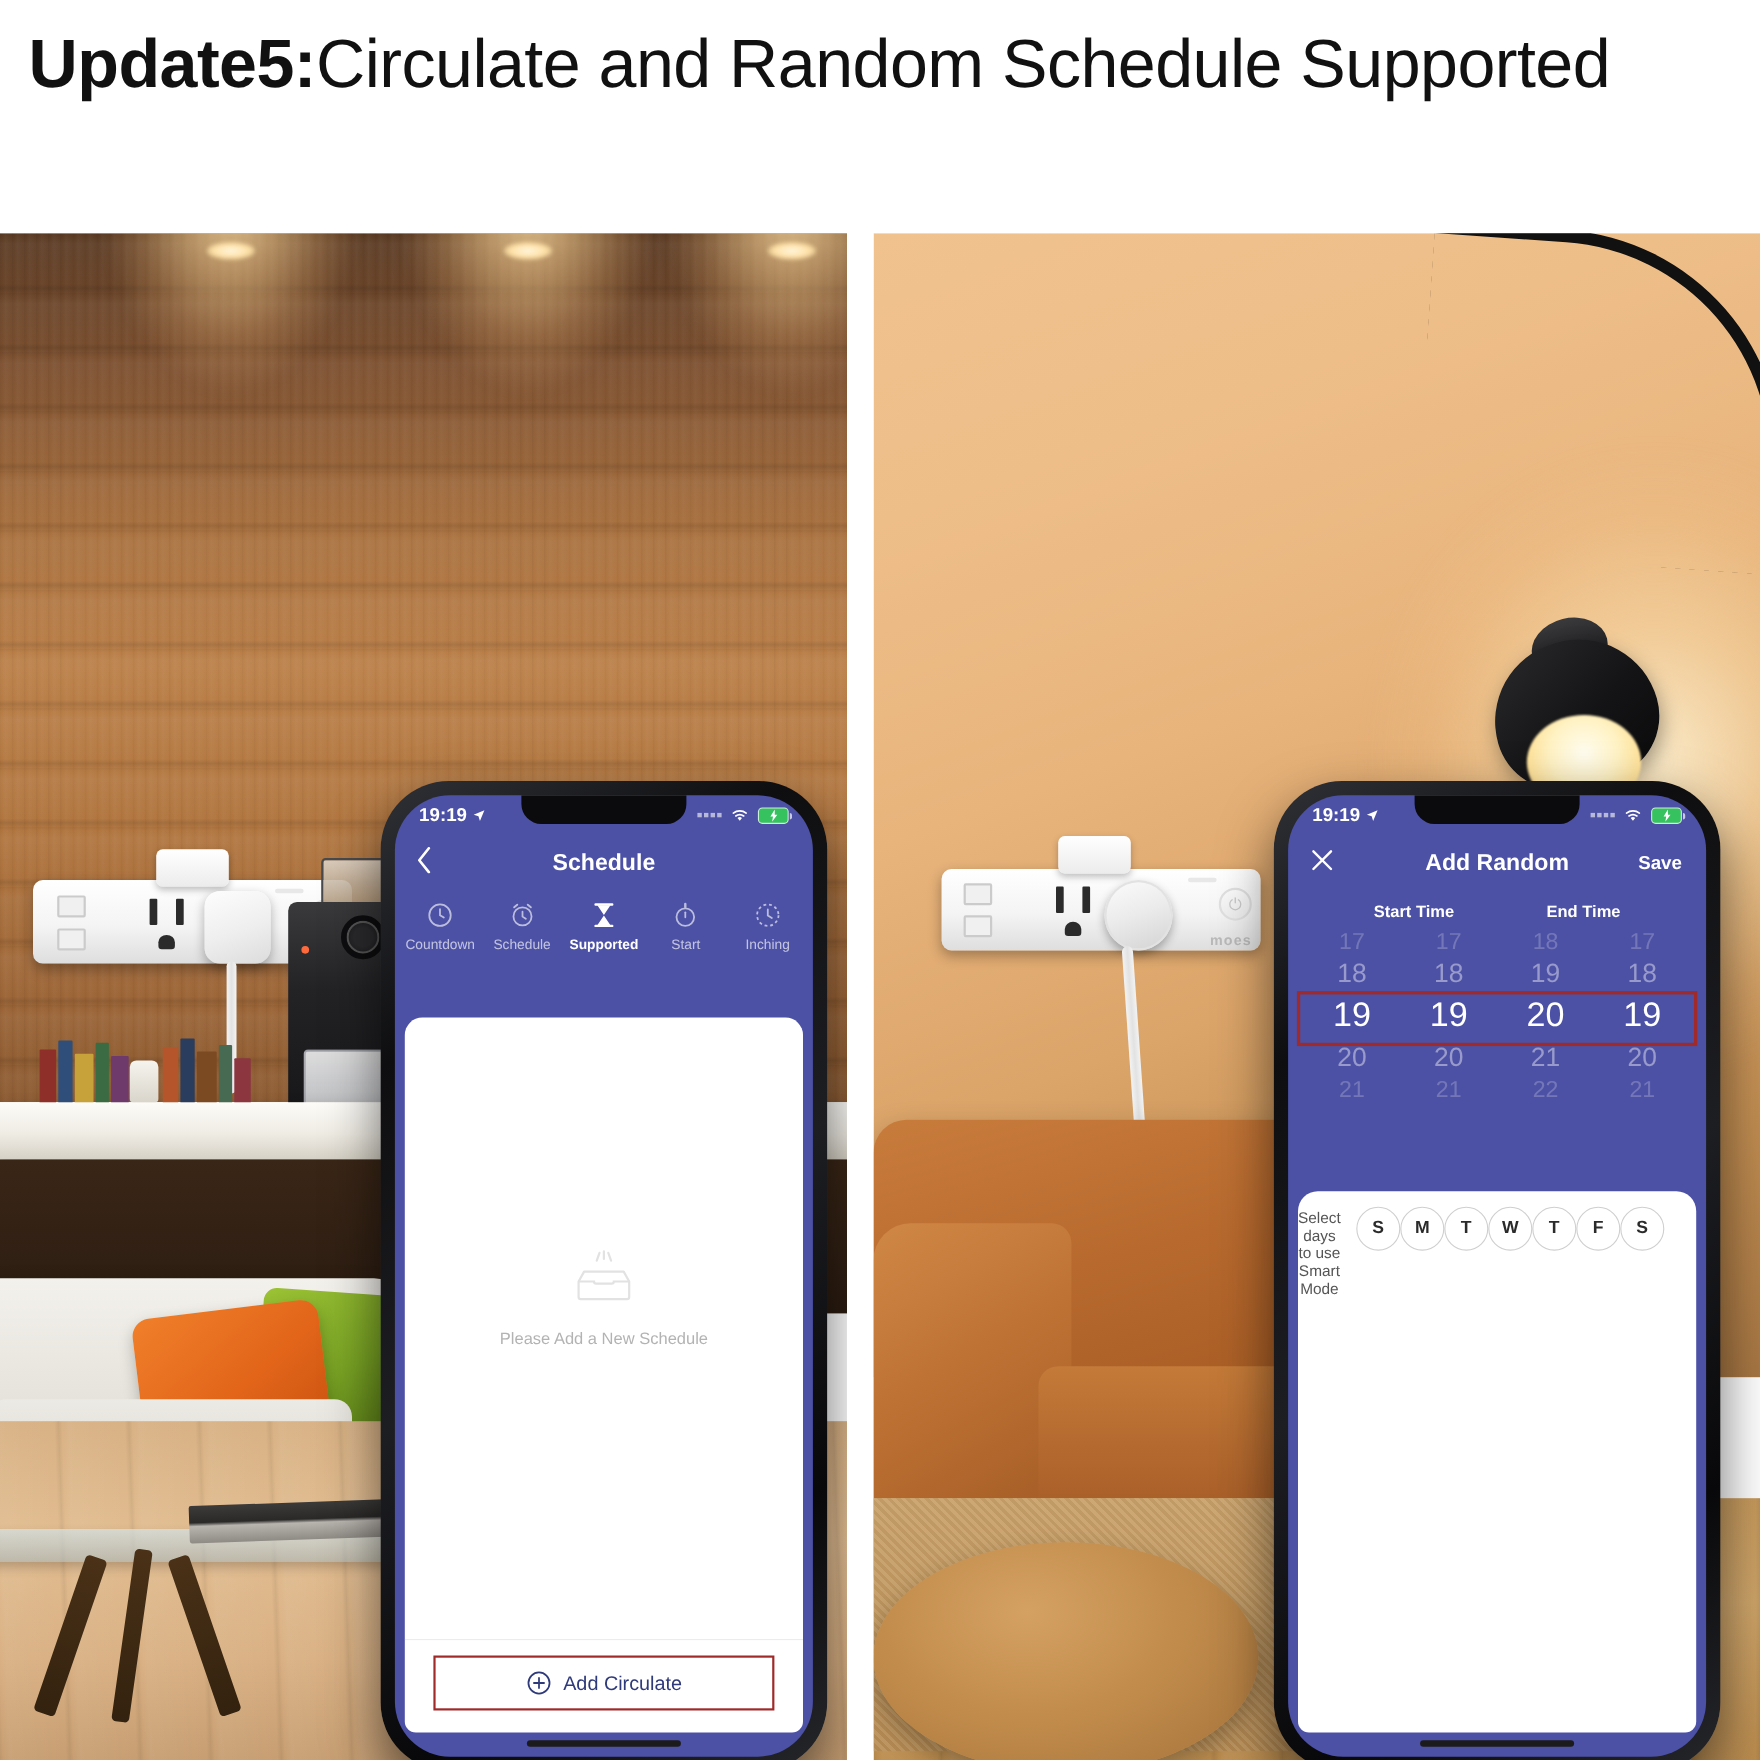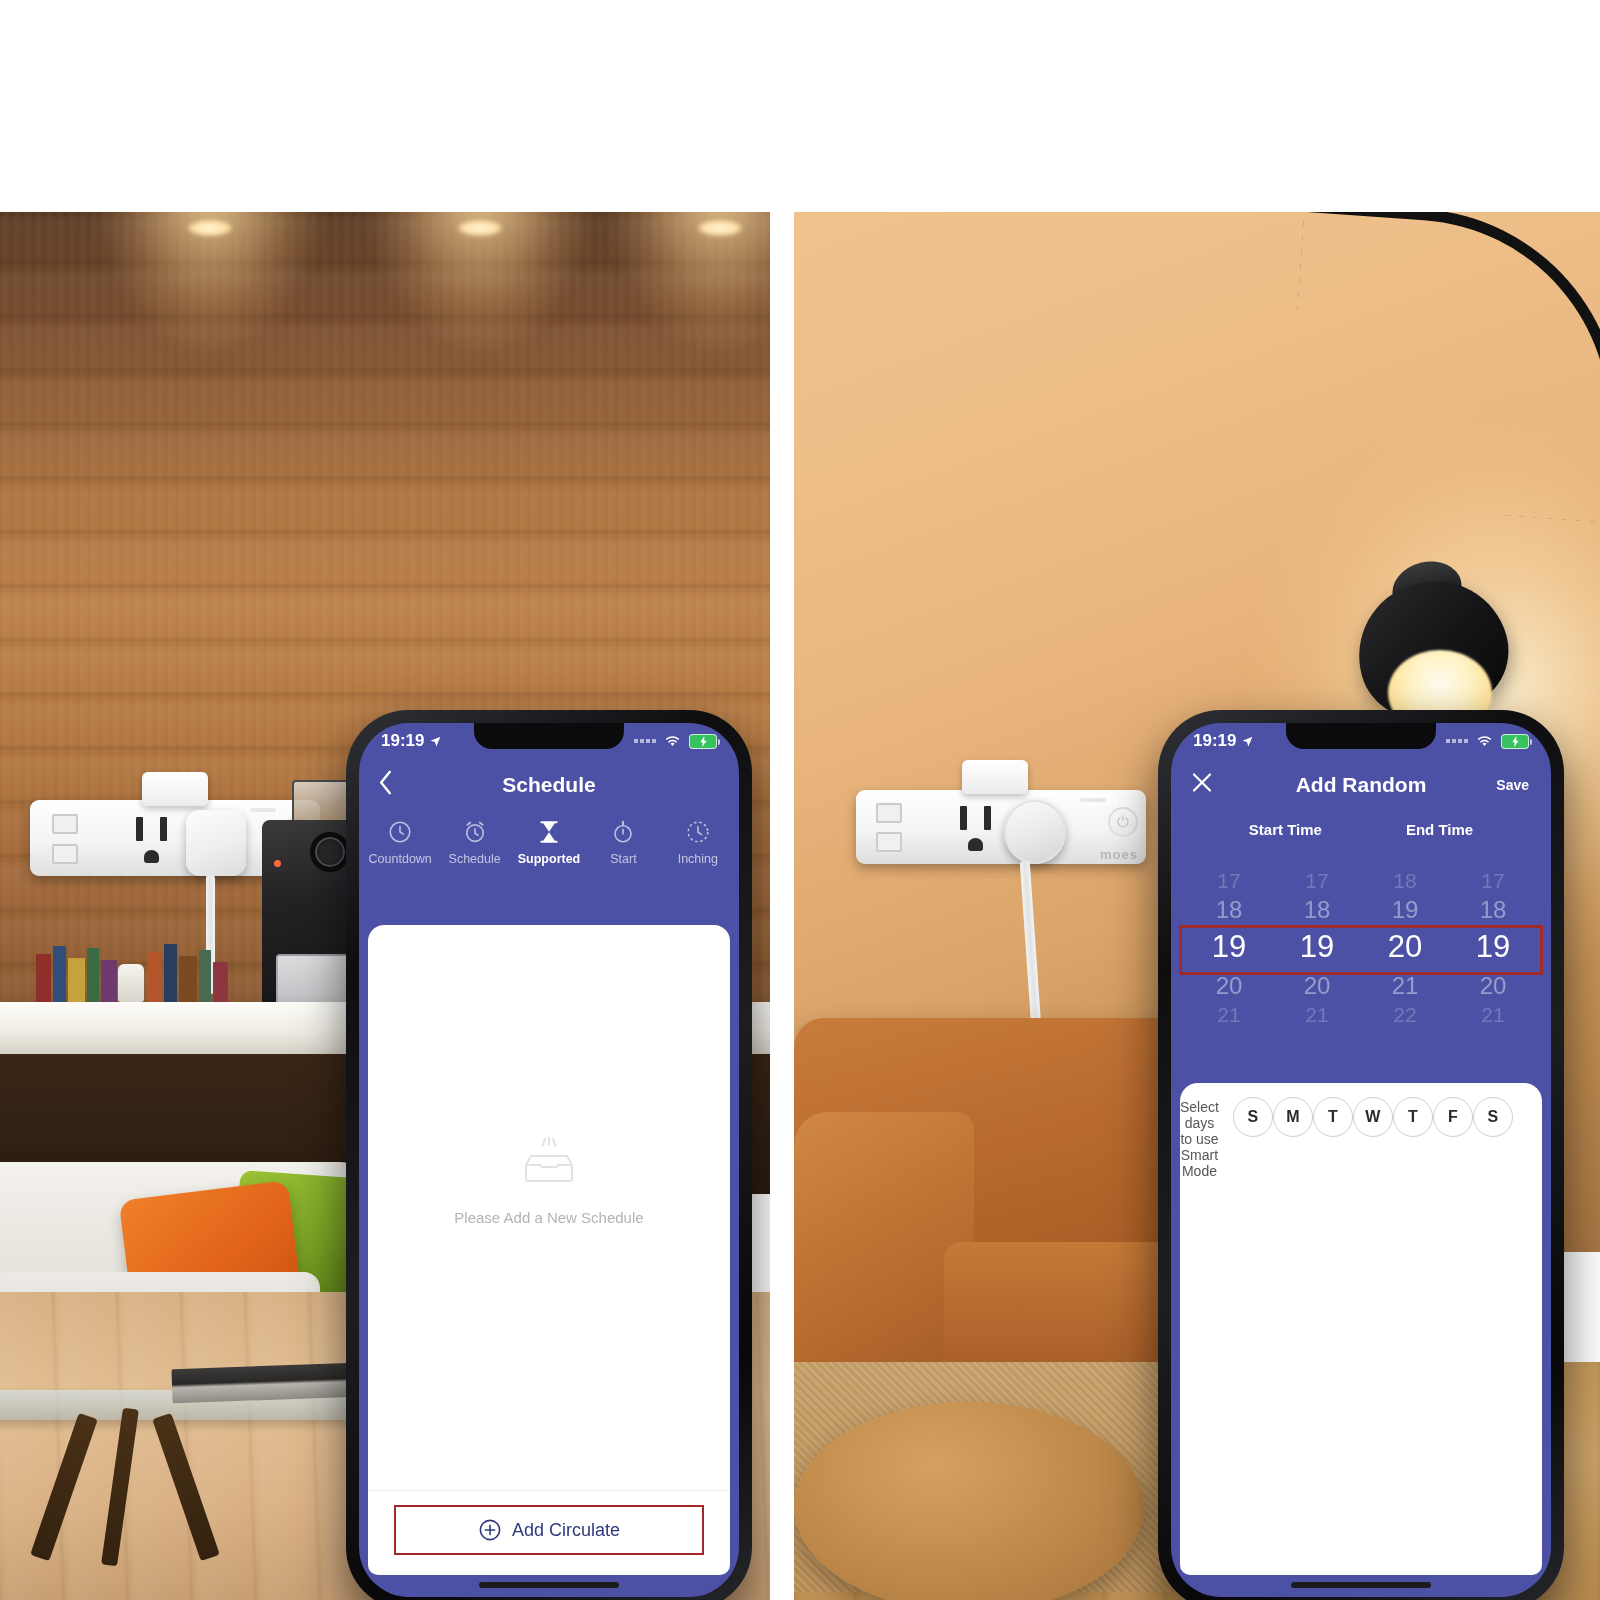--- a/index.html
+++ b/index.html
@@ -292,21 +292,21 @@
     display: flex; align-items: center; justify-content: center;
   }
   .batt::after { content: ""; position: absolute; right: -4px; top: 4px; width: 2px; height: 6px; background: rgba(255,255,255,0.7); border-radius: 0 2px 2px 0; }
 
   .navbar {
     height: 52px; display: flex; align-items: center; justify-content: center;
     position: relative; color: #fff; font-size: 21px; font-weight: 700;
   }
   .nav-left { position: absolute; left: 20px; top: 50%; transform: translateY(-50%); cursor: pointer; }
   .nav-right { position: absolute; right: 22px; top: 50%; transform: translateY(-50%);
-    font-size: 14px; font-weight: 600; color: #fff; margin-left: 28px; }
+    font-size: 17px; font-weight: 600; color: #fff; margin-left: 28px; }
 
   .tabs { display: flex; padding: 8px 4px 14px; }
   .tab { flex: 1; display: flex; flex-direction: column; align-items: center; gap: 7px; cursor: pointer; }
   .tab-ico { width: 26px; height: 26px; opacity: 0.62; }
   .tab.active .tab-ico { opacity: 1; }
   .tab-lbl { font-size: 12.5px; color: rgba(255,255,255,0.66); white-space: nowrap; }
   .tab.active .tab-lbl { color: #fff; font-weight: 700; }
 
   .sheet {
     position: absolute; left: 9px; right: 9px; bottom: 22px; top: 202px;
@@ -323,21 +323,21 @@
     display: flex; align-items: center; justify-content: center; gap: 10px;
     color: #2f3a7a; font-size: 18px; font-weight: 500;
     border: 2.5px solid #a02a2a; padding: 11px 0; cursor: pointer; background: #fff;
   }
 
   
   .picker-hdr {
     display: flex; color: #fff; font-size: 15px; font-weight: 600;
     padding: 10px 0 6px; justify-content: center; gap: 84px;
   }
-  .wheels { position: relative; padding: 0 14px; margin-top: 24px; }
+  .wheels { position: relative; padding: 0 14px; }
   .wrow { display: flex; }
   .wcell { flex: 1; text-align: center; font-weight: 500; }
   .wrow.r-far  .wcell { font-size: 21px; color: rgba(255,255,255,0.22); line-height: 1.25; }
   .wrow.r-near .wcell { font-size: 24px; color: rgba(255,255,255,0.42); line-height: 1.3; }
   .wrow.r-sel  .wcell { font-size: 31px; color: #ffffff; line-height: 1.45; font-weight: 500; }
   .sel-box {
     position: absolute; left: 8px; right: 8px;
     border: 3px solid #a02a2a; pointer-events: none;
   }
   .sheet-r {
@@ -357,20 +357,23 @@
   .del-wrap { border-top: 1px solid #ededed; padding: 16px 0 22px;
     display: flex; align-items: center; justify-content: center; gap: 9px; cursor: pointer; }
   .del-txt { color: #e05a52; font-size: 18px; font-weight: 500; }
 </style>
 </head>
 <body>
 
 <div id="page">
 
   <div class="header">
+    <div class="hdr-title">
+      <span class="bold">Update5:</span><span class="reg">Circulate and Random Schedule Supported</span>
+    </div>
   </div>
 
   <div class="gap"></div>
 
   <div class="panel panel-left">
 
     <div class="wood-wall"></div>
     <div class="spot s1"></div>
     <div class="spot s2"></div>
     <div class="spot s3"></div>

